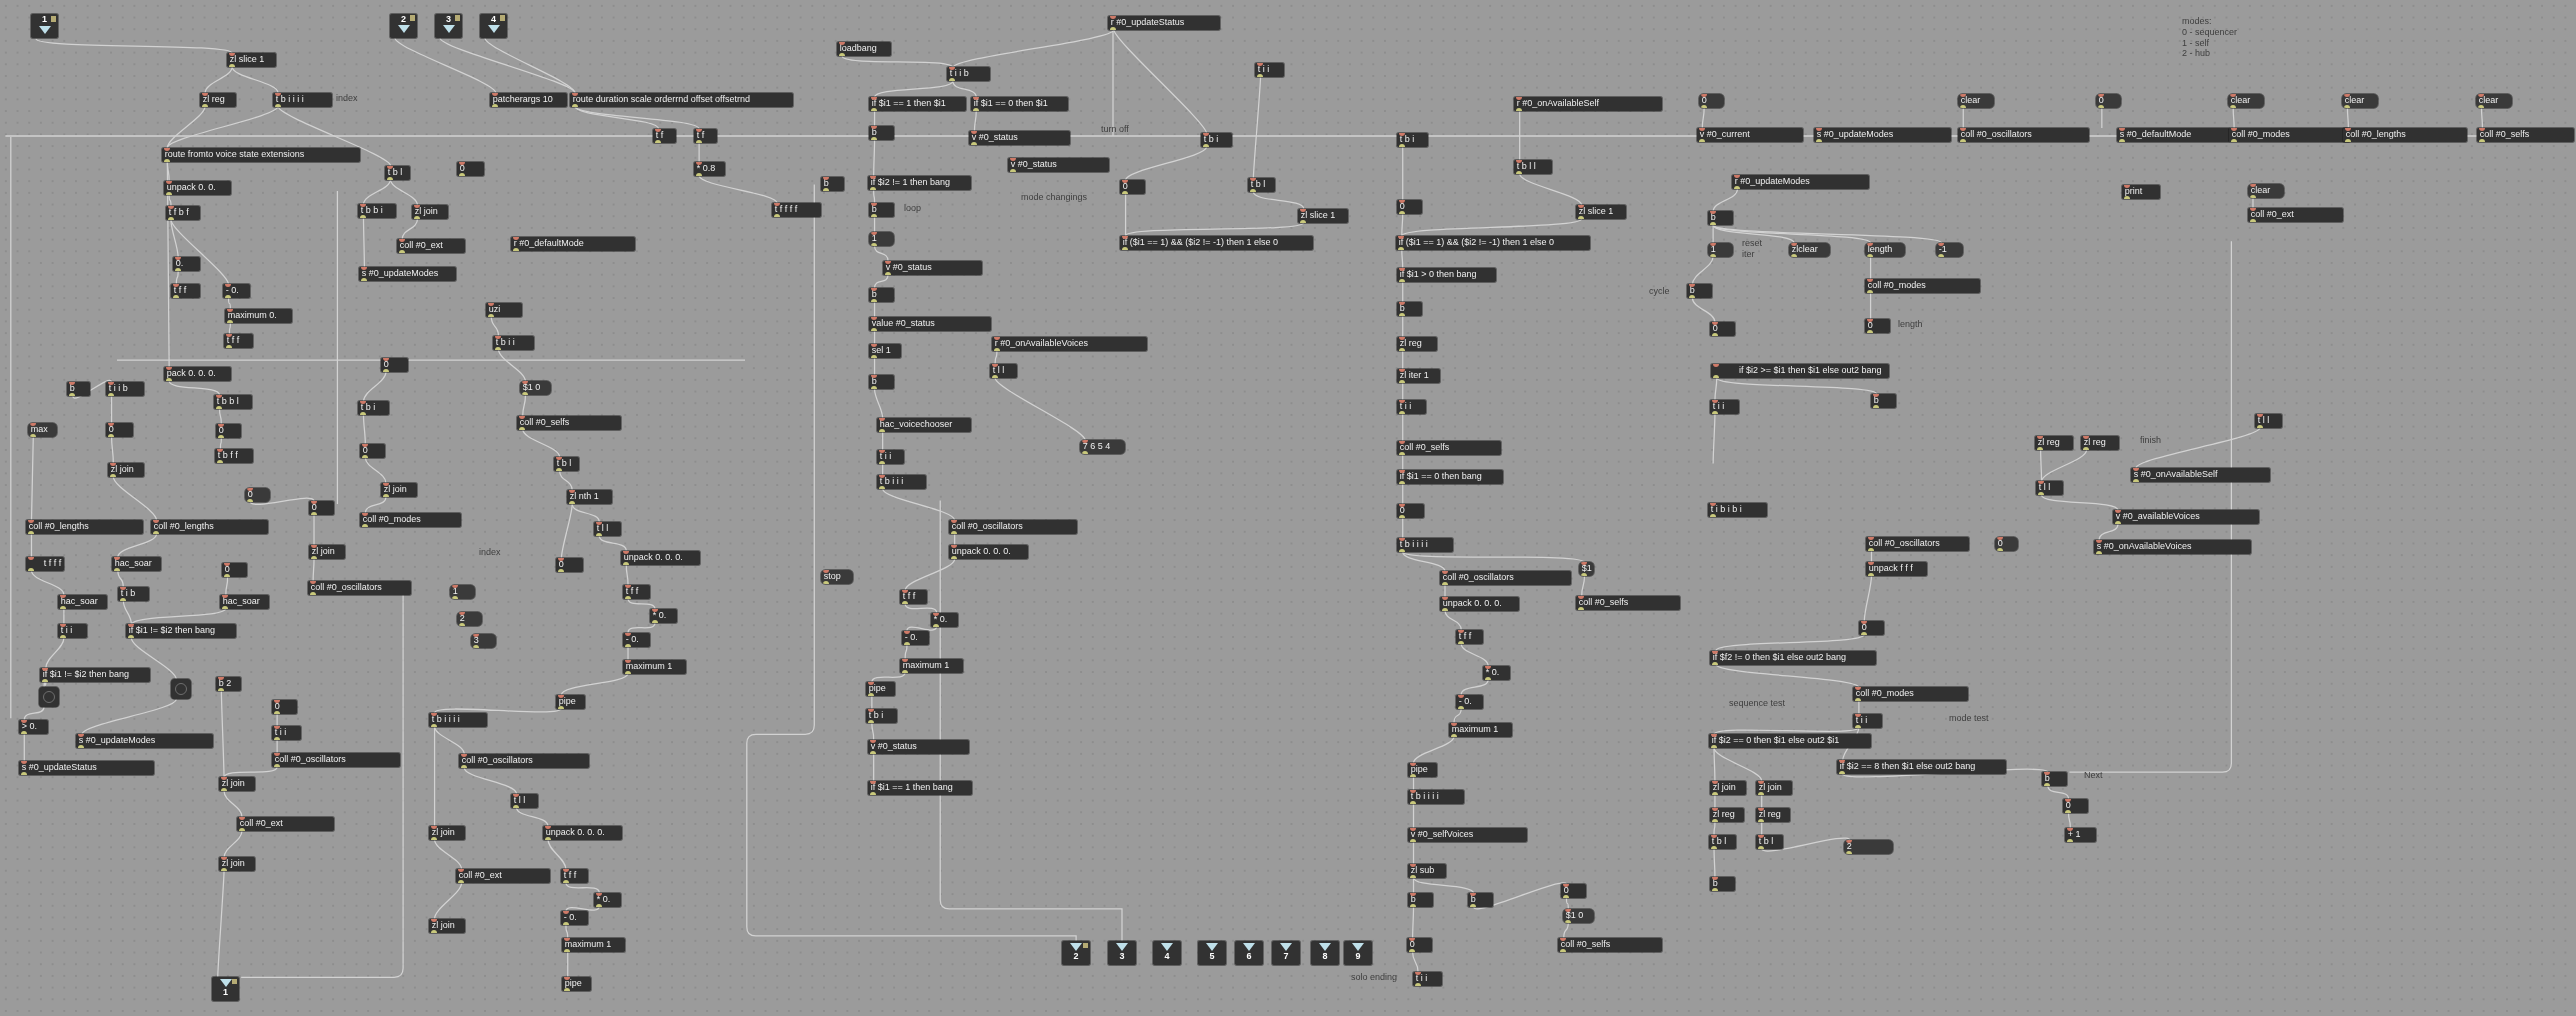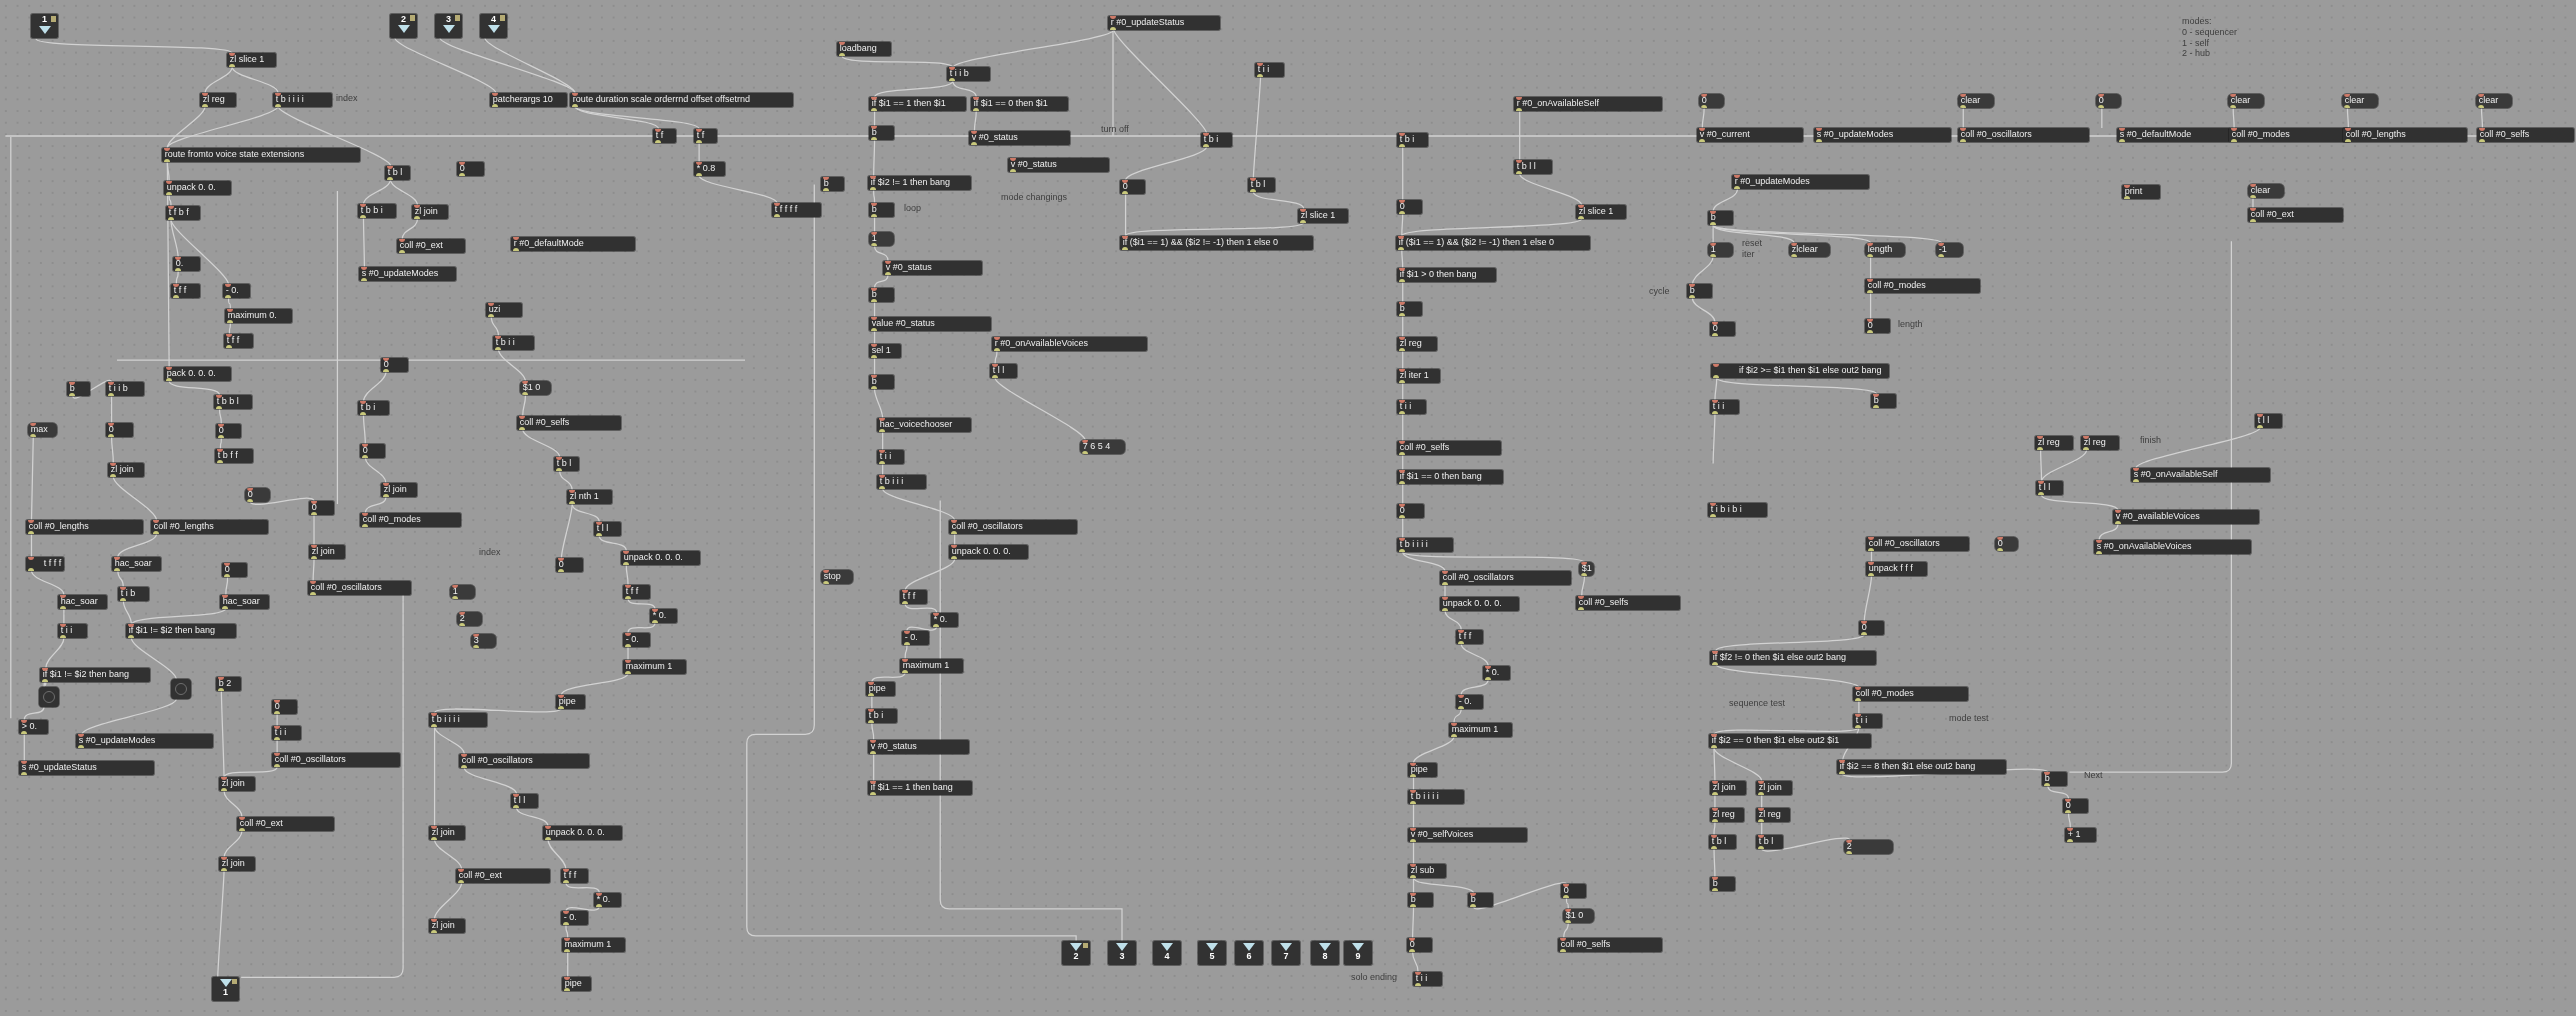--- a/index.html
+++ b/index.html
@@ -373,21 +373,21 @@
       <div class="node obj" style="left: 947px; top: 67px; width: 43px;">t i i b</div>
       <div class="node obj" style="left: 869px; top: 97px; width: 97px;">if $i1 == 1 then $i1</div>
       <div class="node obj" style="left: 971px; top: 97px; width: 97px;">if $i1 == 0 then $i1</div>
       <div class="node obj" style="left: 869px; top: 126px; width: 25px;">b</div>
       <div class="node obj" style="left: 969px; top: 131px; width: 101px;">v #0_status</div>
       <div class="node comment" style="left: 1073px; top: 124px; width: 41px; margin-left: 28px;">turn off</div>
       <div class="node obj" style="left: 1008px; top: 158px; width: 101px;">v #0_status</div>
       <div class="node obj" style="left: 868px; top: 176px; width: 103px;">if $i2 != 1 then bang</div>
       <div class="node obj" style="left: 869px; top: 203px; width: 25px;">b</div>
       <div class="node comment" style="left: 904px; top: 203px; width: 27px;">loop</div>
-      <div class="node comment" style="left: 1001px; top: 192px; width: 86px;">mode changings</div>
+      <div class="node comment" style="left: 1001px; top: 192px; width: 86px; text-align: right;">mode changings</div>
       <div class="node msg" style="left: 869px; top: 232px; width: 25px;">1</div>
       <div class="node obj" style="left: 883px; top: 261px; width: 99px;">v #0_status</div>
       <div class="node obj" style="left: 869px; top: 288px; width: 25px;">b</div>
       <div class="node obj" style="left: 869px; top: 317px; width: 122px;">value #0_status</div>
       <div class="node obj" style="left: 869px; top: 344px; width: 32px;">sel 1</div>
       <div class="node obj" style="left: 992px; top: 337px; width: 155px;">r #0_onAvailableVoices</div>
       <div class="node obj" style="left: 869px; top: 375px; width: 25px;">b</div>
       <div class="node obj" style="left: 877px; top: 418px; width: 94px;">hac_voicechooser</div>
       <div class="node obj" style="left: 877px; top: 450px; width: 27px;">t i i</div>
       <div class="node obj" style="left: 877px; top: 475px; width: 49px;">t b i i i</div>

